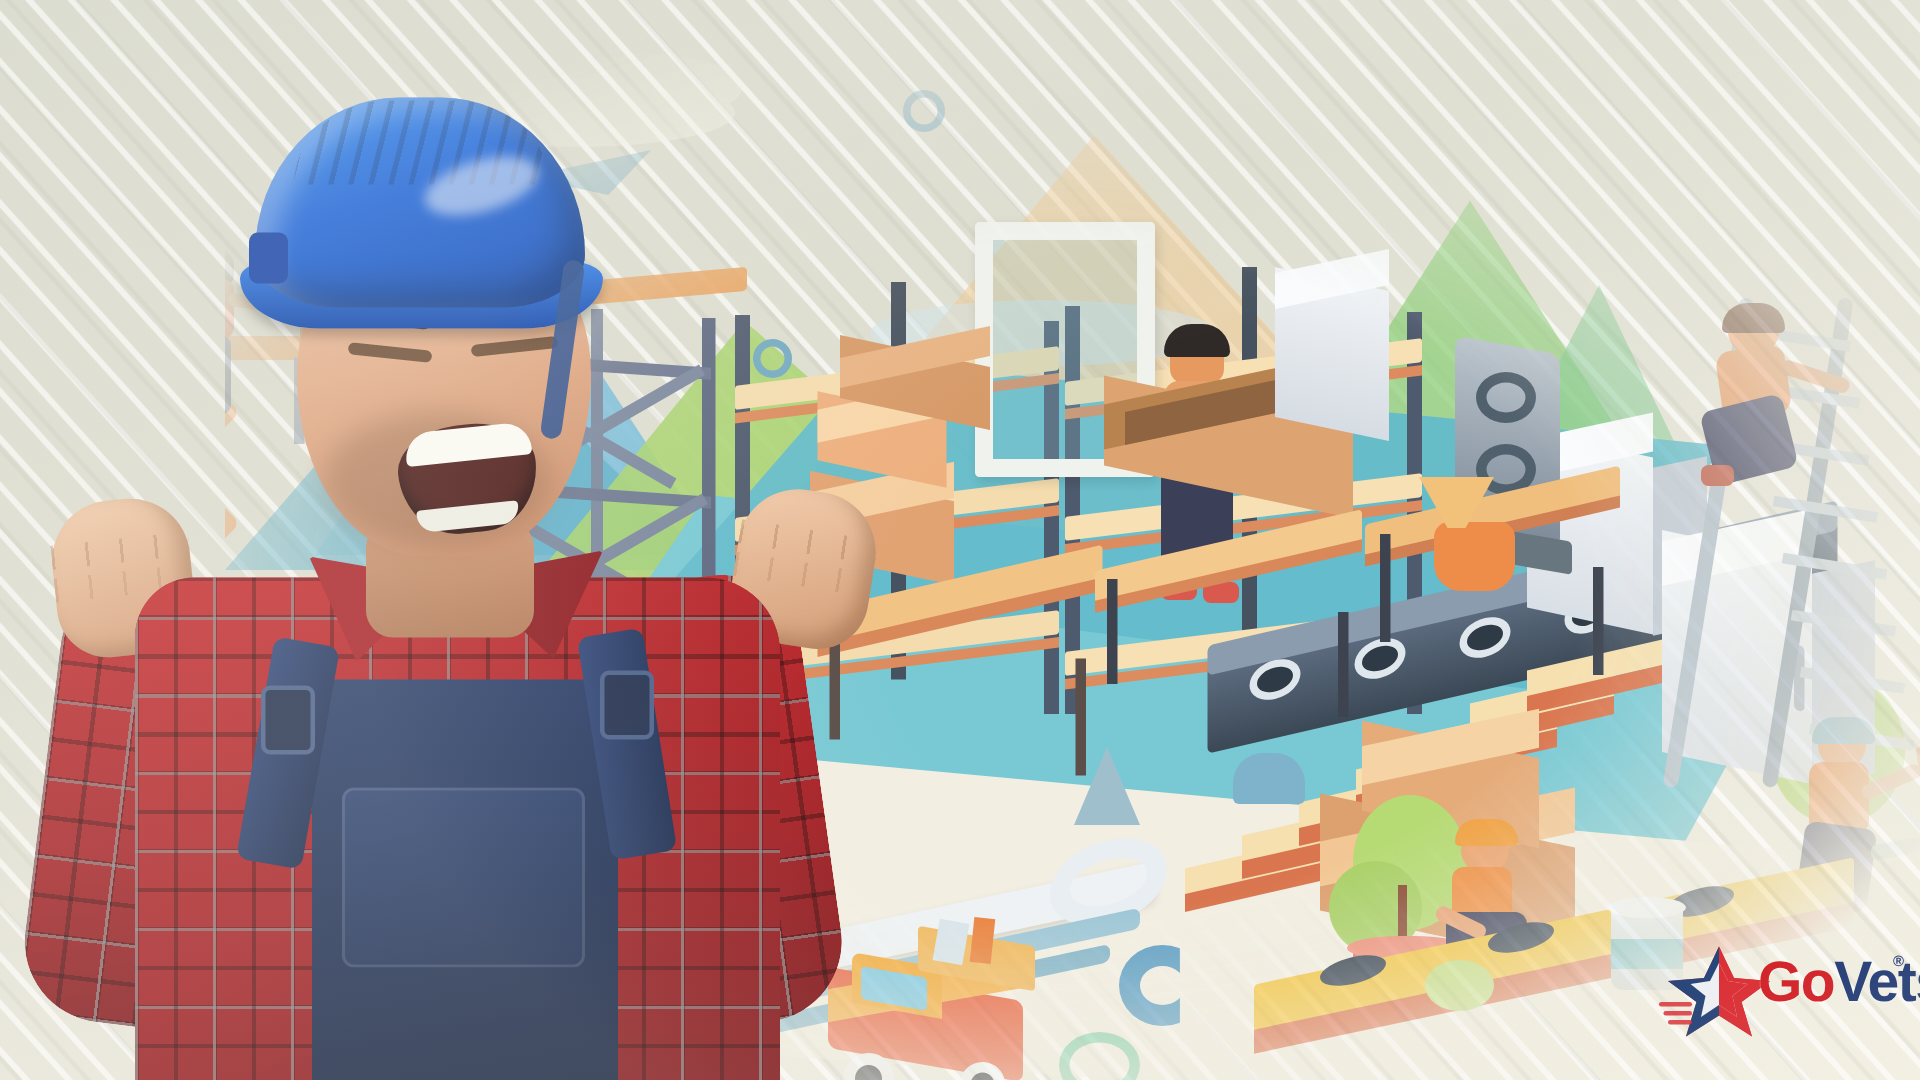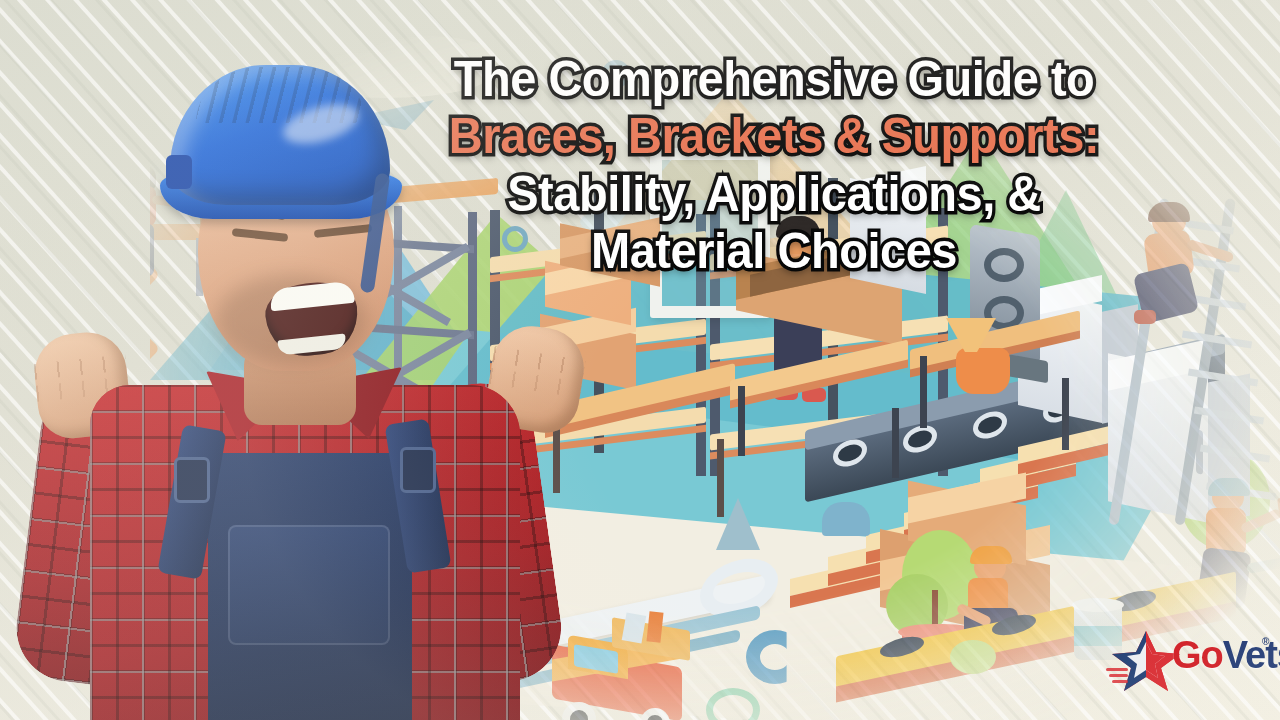--- a/index.html
+++ b/index.html
@@ -488,26 +488,20 @@
     <div class="teeth-bot"></div>
 
     <div class="helmet-brim"></div>
     <div class="helmet-shell"></div>
     <div class="helmet-ribs"></div>
     <div class="helmet-gloss"></div>
     <div class="m-part" style="left:146px;top:100px;width:26px;height:34px;background:#1744a8;border-radius:6px;"></div>
     <div class="m-part" style="left:348px;top:118px;width:14px;height:120px;background:#2b4f8e;border-radius:7px;transform:rotate(8deg);opacity:.9"></div>
   </div>
 
-  <div class="title-wrap">
-    <div class="tline w" style="color: rgb(255, 255, 255);">The Comprehensive Guide to</div>
-    <div class="tline o" style="color: rgb(232, 113, 79);">Braces, Brackets &amp; Supports:</div>
-    <div class="tline w" style="color: rgb(255, 255, 255);">Stability, Applications, &amp;</div>
-    <div class="tline w" style="color: rgb(255, 255, 255);">Material Choices</div>
-  </div>
 
   <div class="logo">
     <svg width="72" height="62" viewBox="0 0 72 62" style="position:absolute;left:0;top:2px">
       <polygon points="36,1 46,22 70,24 51,38 58,61 36,47 14,61 21,38 2,24 26,22" fill="#d8232a"></polygon>
       <polygon points="36,1 46,22 70,24 51,38 58,61 36,47 36,1" fill="#d8232a"></polygon>
       <polygon points="36,1 26,22 2,24 21,38 14,61 36,47 36,1" fill="#1b3a72"></polygon>
       <polygon points="36,12 42,24 55,26 45,34 48,48 36,40 24,48 27,34 17,26 30,24" fill="#ffffff" opacity="0.92"></polygon>
       <polygon points="36,12 42,24 55,26 45,34 48,48 36,40 36,12" fill="#d8232a"></polygon>
     </svg>
     <span class="speed" style="left:-4px;top:40px;width:22px;"></span>

